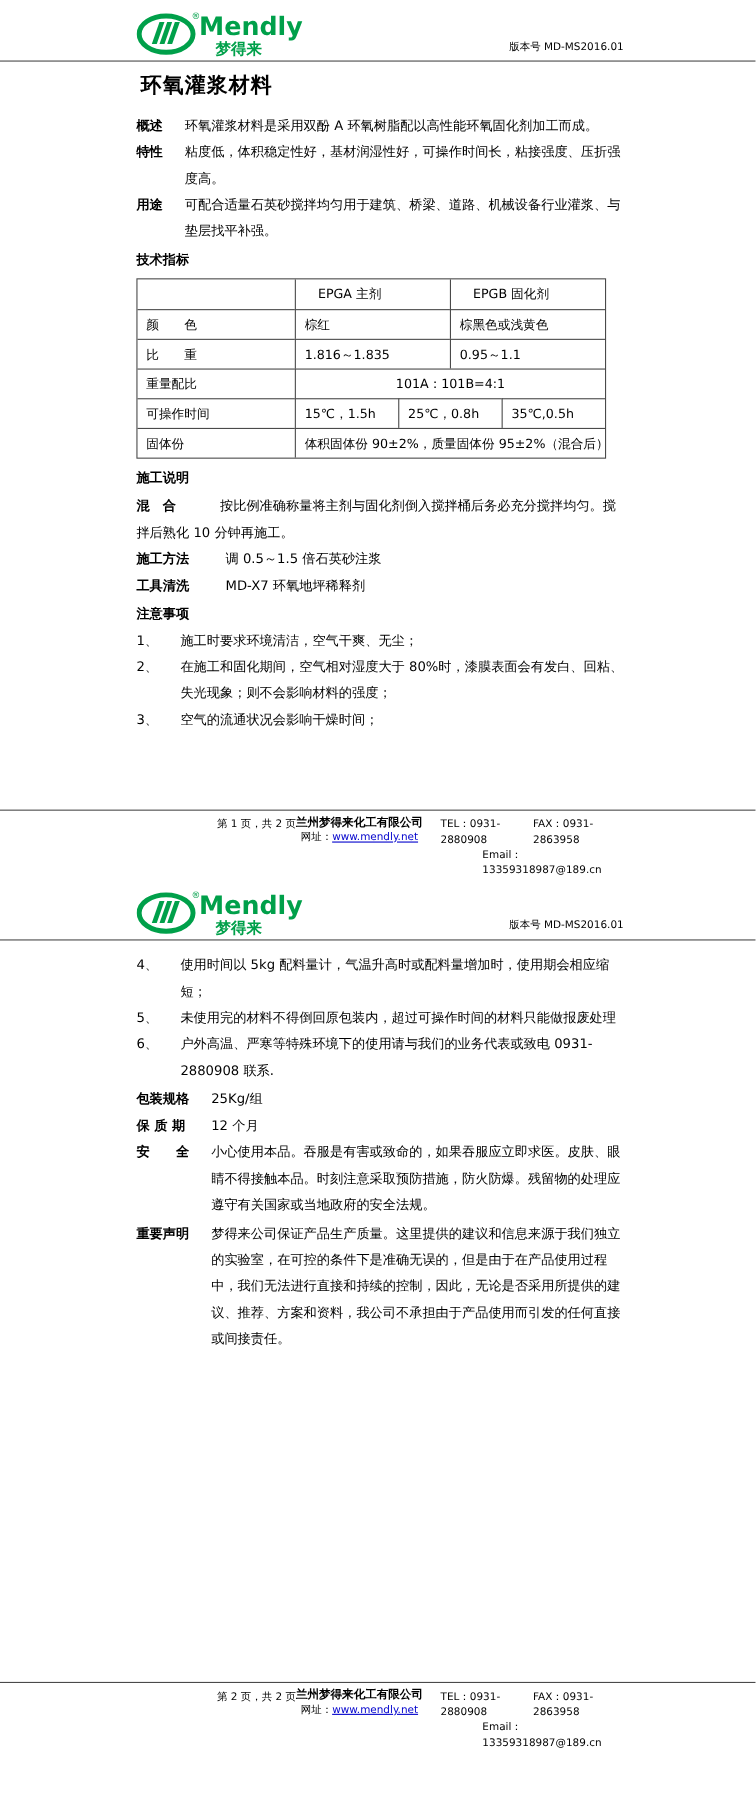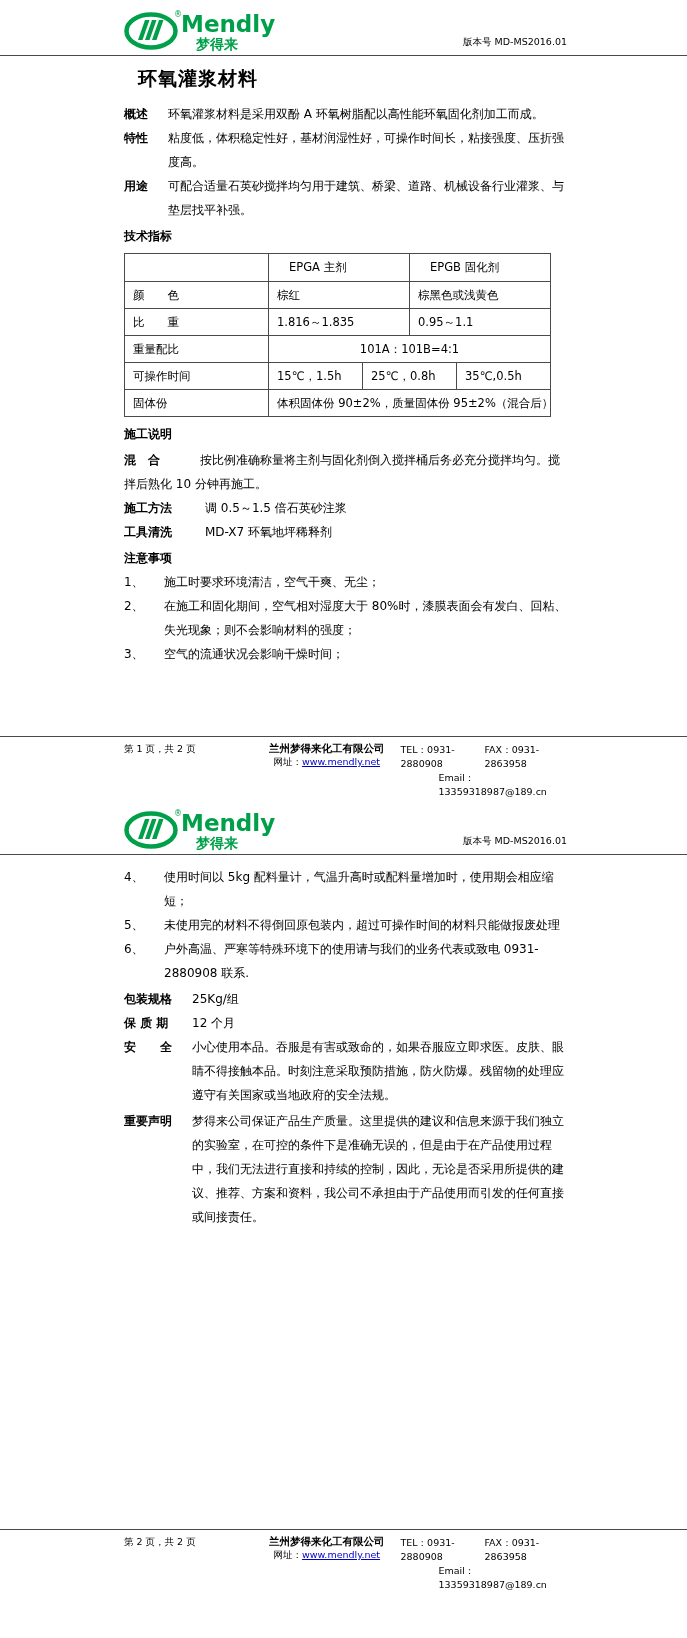--- a/index.html
+++ b/index.html
@@ -13,21 +13,21 @@
 
   
   .hdr { display:flex; justify-content:space-between; align-items:flex-end;
          padding:6px 120px 3px 124px; }
   .p2 .hdr { padding-top:10px; }
   .logo-wrap { line-height:0; }
   .version { font-size:9.5px; padding-bottom:3px; white-space:nowrap; }
 
   
   .content { padding:0 118px 0 124px; }
-  h1.title { font-size:19px; font-weight:bold; margin:10px 0 0 14px; line-height:24px; letter-spacing:1px; }
+  h1.title { font-size:19px; font-weight:bold; margin:10px 0 0 4px; line-height:24px; letter-spacing:1px; }
   .sec { display:flex; line-height:24px; }
   .sec .lbl { font-weight:bold; flex:0 0 44px; }
   .sec.w81 .lbl { flex:0 0 81px; }
   .sec.w68 .lbl { flex:0 0 68px; }
   .sec .txt { flex:1; }
   .mt12 { margin-top:12px; }
   .mt2 { margin-top:2px; }
   .sechead { font-weight:bold; line-height:24px; margin-top:2px; }
 
   
@@ -49,21 +49,21 @@
   .mixp .lbl { font-weight:bold; margin-right:40px; }
 
   
   .nrow { display:flex; line-height:24px; }
   .nrow .nnum { flex:0 0 40px; }
   .nrow .ntxt { flex:1; }
 
   
   .foot { position:absolute; left:0; right:0; }
   .footrow { display:flex; align-items:flex-start; padding:4px 118px 0 124px; font-size:9.5px; }
-  .fpage { flex:0 0 145px; padding-top:2px; }
+  .fpage { flex:0 0 145px; padding-top:2px;text-align:right; }
   .fcenter { text-align:center; }
   .fcompany { font-weight:bold; font-size:10.5px; line-height:14px; }
   .fweb { line-height:14px; }
   .fweb a { color:#0000cc; text-decoration:underline; cursor:pointer; }
   .fright { margin-left:16px; flex:1; }
   .ftelfax { display:flex; justify-content:center; line-height:14px; padding-top:2px; }
   .femail { line-height:14px; padding-left:38px; }
 
   
   .p2 { position:absolute; top:795px; left:0; right:0; }

